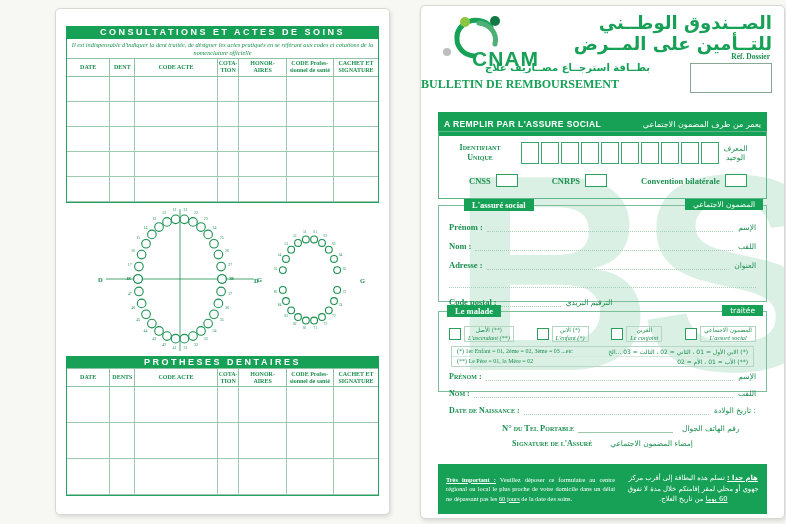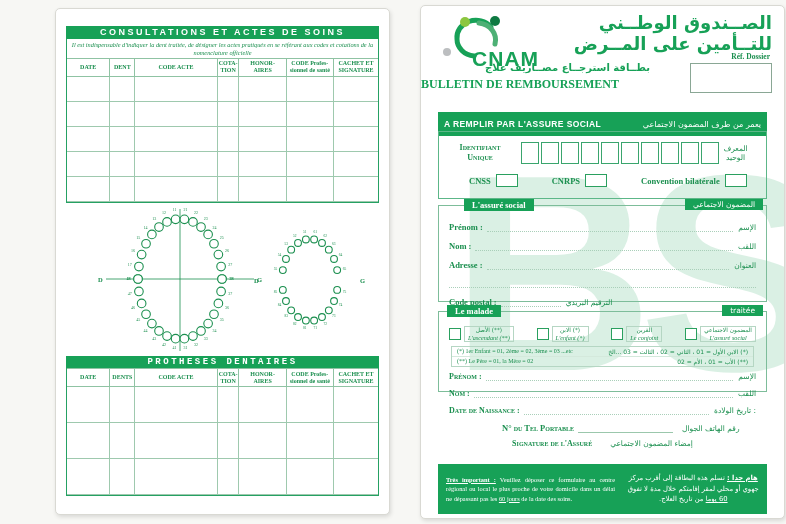--- a/index.html
+++ b/index.html
@@ -290,21 +290,21 @@
         <circle cx="77.81622009555463" cy="88.36230453746917" r="3.4" fill="#fff" stroke="#1b8f4f" stroke-width="1.1"></circle>
         <text x="82.85627904972105" y="95.2163846357867" text-anchor="middle" font-size="3.5" fill="#1b8f4f">73</text>
         <circle cx="83.02860539291194" cy="79.0483685121841" r="3.4" fill="#fff" stroke="#1b8f4f" stroke-width="1.1"></circle>
         <text x="89.46483898029906" y="84.19867982538851" text-anchor="middle" font-size="3.5" fill="#1b8f4f">74</text>
         <circle cx="86.1682803357279" cy="67.91879771958638" r="3.4" fill="#fff" stroke="#1b8f4f" stroke-width="1.1"></circle>
         <text x="93.44549828279787" y="71.0332119365839" text-anchor="middle" font-size="3.5" fill="#1b8f4f">75</text>
       </svg>
   </div>
 
   <div class="lp-inner" style="top:347px;">
-    <div class="band tbl-band" style="height:12px;line-height:12px;font-family:Liberation Mono, monospace;">PROTHESES DENTAIRES</div>
+    <div class="band tbl-band" style="height:12px;line-height:12px;">PROTHESES DENTAIRES</div>
     <div class="tbl-wrap">
       <table class="t-proth">
         <colgroup>
             <col style="width:13.8%">
             <col style="width:8%">
             <col style="width:26.5%">
             <col style="width:7%">
             <col style="width:15.2%">
             <col style="width:15.2%">
             <col style="width:14.3%">

